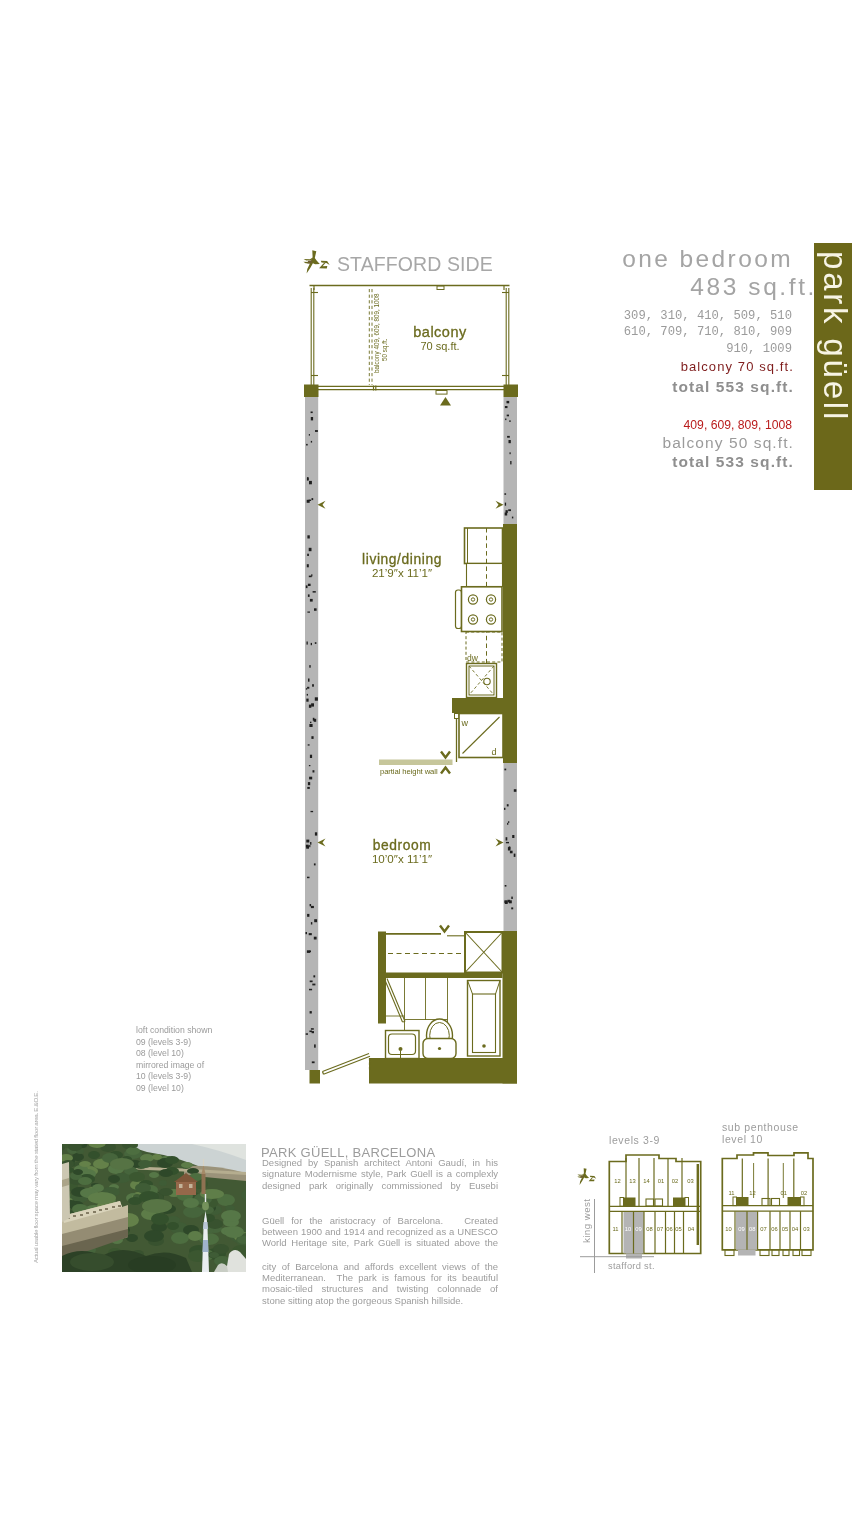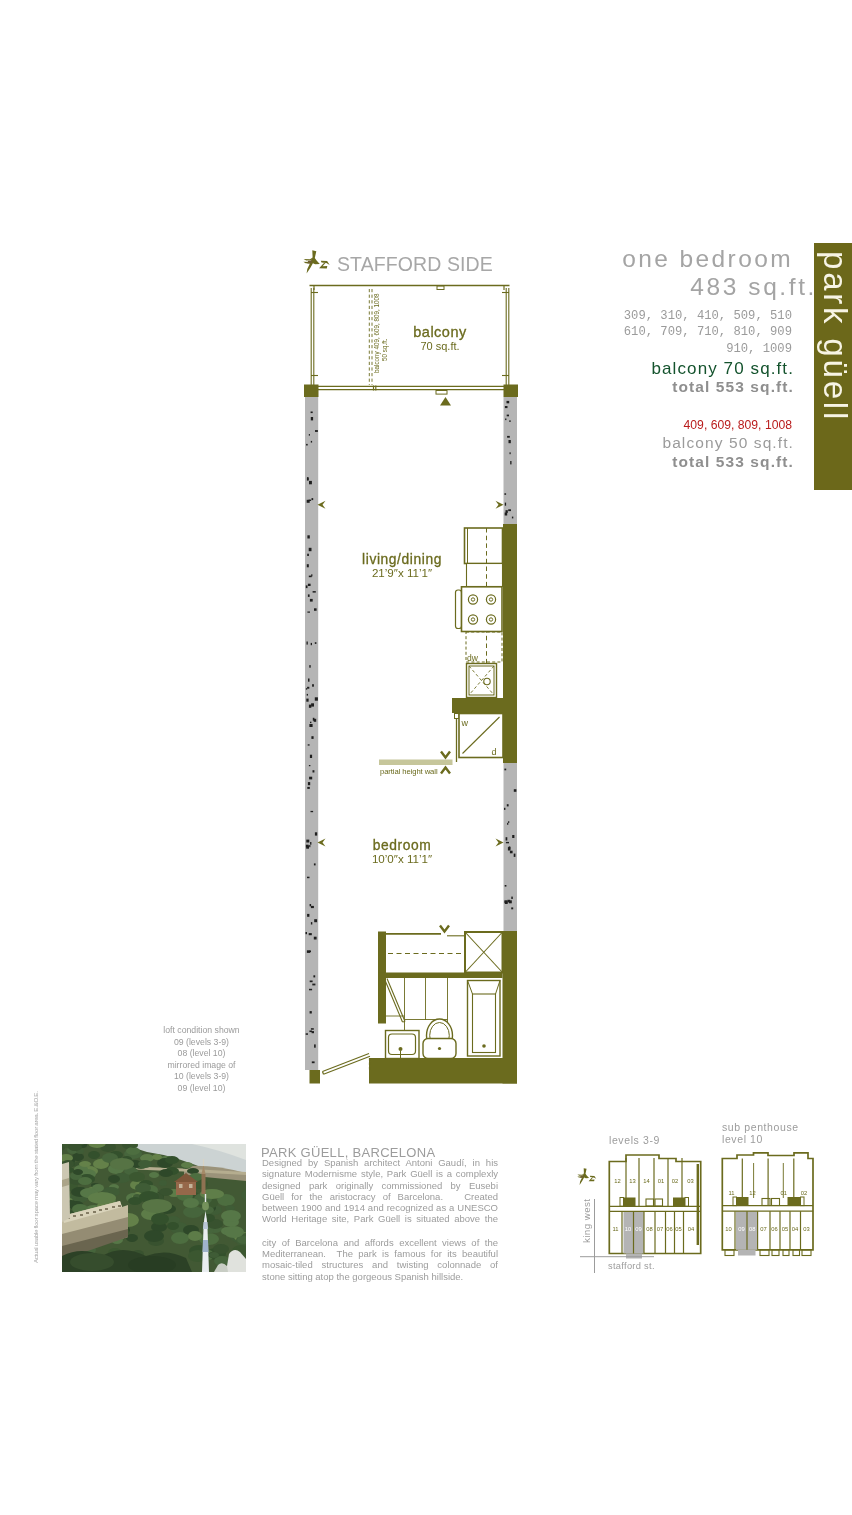--- a/index.html
+++ b/index.html
@@ -11,48 +11,48 @@
 <body>
 <div id="page">
 
 <div class="abs" style="left:493px;top:245px;width:300px;text-align:right;font-size:24.5px;letter-spacing:2.4px;color:#a4a4a4;line-height:28px;">one bedroom</div>
 
 <div class="abs" style="left:337px;top:253px;width:260px;font-size:19.5px;letter-spacing:0.1px;color:#a7a7a7;">STAFFORD SIDE</div>
 <div class="abs" style="left:517px;top:273px;width:300px;text-align:right;font-size:24.5px;letter-spacing:2.6px;color:#a4a4a4;">483 sq.ft.</div>
 
 <div class="abs" style="left:492px;top:308px;width:300px;text-align:right;font-size:12.2px;color:#9b9b9b;line-height:16.4px;font-family:Liberation Mono, monospace;">309, 310, 410, 509, 510<br>610, 709, 710, 810, 909<br>910, 1009</div>
 
-<div class="abs" style="left:494px;top:359px;width:300px;text-align:right;font-size:17px;letter-spacing:1.1px;color:#14532d;">balcony 70 sq.ft.</div>
+<div class="abs" style="left:494px;top:359px;width:300px;text-align:right;font-size:13px;letter-spacing:1.1px;color:#7f1d1d;">balcony 70 sq.ft.</div>
 
 <div class="abs" style="left:494px;top:378px;width:300px;text-align:right;font-size:15.5px;letter-spacing:1.1px;color:#8f8f8f;font-weight:bold;">total 553 sq.ft.</div>
 
 <div class="abs" style="left:492px;top:418px;width:300px;text-align:right;font-size:12.2px;color:#b91c1c;">409, 609, 809, 1008</div>
 
 <div class="abs" style="left:494px;top:434px;width:300px;text-align:right;font-size:15.5px;letter-spacing:1.1px;color:#9b9b9b;">balcony 50 sq.ft.</div>
 
 <div class="abs" style="left:494px;top:453px;width:300px;text-align:right;font-size:15.5px;letter-spacing:1.1px;color:#8f8f8f;font-weight:bold;">total 533 sq.ft.</div>
 
 <div class="abs" style="left:814px;top:243px;width:38px;height:247px;background:#6c681a;"></div>
 <div class="abs" style="left:814px;top:243px;width:38px;height:247px;">
   <span style="position:absolute;left:39.5px;top:8px;transform:rotate(90deg);transform-origin:0 0;font-size:33px;letter-spacing:2.8px;color:#f7f4e4;white-space:nowrap;">park güell</span>
 </div>
 
-<div class="abs" style="left:120px;top:1025px;width:163px;text-align:center;font-size:8.7px;color:#9b9b9b;line-height:11.5px;">loft condition shown<br>09 (levels 3-9)<br>08 (level 10)<br>mirrored image of<br>10 (levels 3-9)<br>09 (level 10)</div>
+<div class="abs" style="left:136px;top:1025px;width:163px;text-align:left;font-size:8.7px;color:#9b9b9b;line-height:11.5px;">loft condition shown<br>09 (levels 3-9)<br>08 (level 10)<br>mirrored image of<br>10 (levels 3-9)<br>09 (level 10)</div>
 
 <div class="abs" style="left:31.5px;top:1263px;">
   <span style="position:absolute;left:0;top:0;transform:rotate(-90deg);transform-origin:0 0;font-size:6.2px;letter-spacing:-0.3px;color:#a5a5a5;white-space:nowrap;">Actual usable floor space may vary from the stated floor area. E.&amp;O.E.</span>
 </div>
 
 <div class="abs" style="left:261px;top:1145px;width:240px;font-size:13px;letter-spacing:0.3px;color:#9c9c9c;">PARK GÜELL, BARCELONA</div>
 
 <div class="abs" style="left:262px;top:1157px;width:236px;font-size:9.5px;color:#9c9c9c;line-height:11.3px;">
 <div style="text-align:justify;text-align-last:justify;">Designed by Spanish architect Antoni Gaudí, in his</div>
 <div style="text-align:justify;text-align-last:justify;">signature Modernisme style, Park Güell is a complexly</div>
 <div style="text-align:justify;text-align-last:justify;">designed park originally commissioned by Eusebi</div>
-<div style="text-align:justify;text-align-last:justify;">Güell for the aristocracy of Barcelona.&nbsp;&nbsp;&nbsp;Created</div>
+<div style="text-align:justify;text-align-last:justify;margin-top:24px;">Güell for the aristocracy of Barcelona.&nbsp;&nbsp;&nbsp;Created</div>
 <div style="text-align:justify;text-align-last:justify;">between 1900 and 1914 and recognized as a UNESCO</div>
 <div style="text-align:justify;text-align-last:justify;">World Heritage site, Park Güell is situated above the</div>
 <div style="text-align:justify;text-align-last:justify;margin-top:12px;">city of Barcelona and affords excellent views of the</div>
 <div style="text-align:justify;text-align-last:justify;">Mediterranean.&nbsp;&nbsp;The park is famous for its beautiful</div>
 <div style="text-align:justify;text-align-last:justify;">mosaic-tiled structures and twisting colonnade of</div>
 <div>stone sitting atop the gorgeous Spanish hillside.</div>
 </div>
 
 <div class="abs" style="left:609px;top:1134px;font-size:10.5px;letter-spacing:0.6px;color:#9c9c9c;">levels 3-9</div>
 

